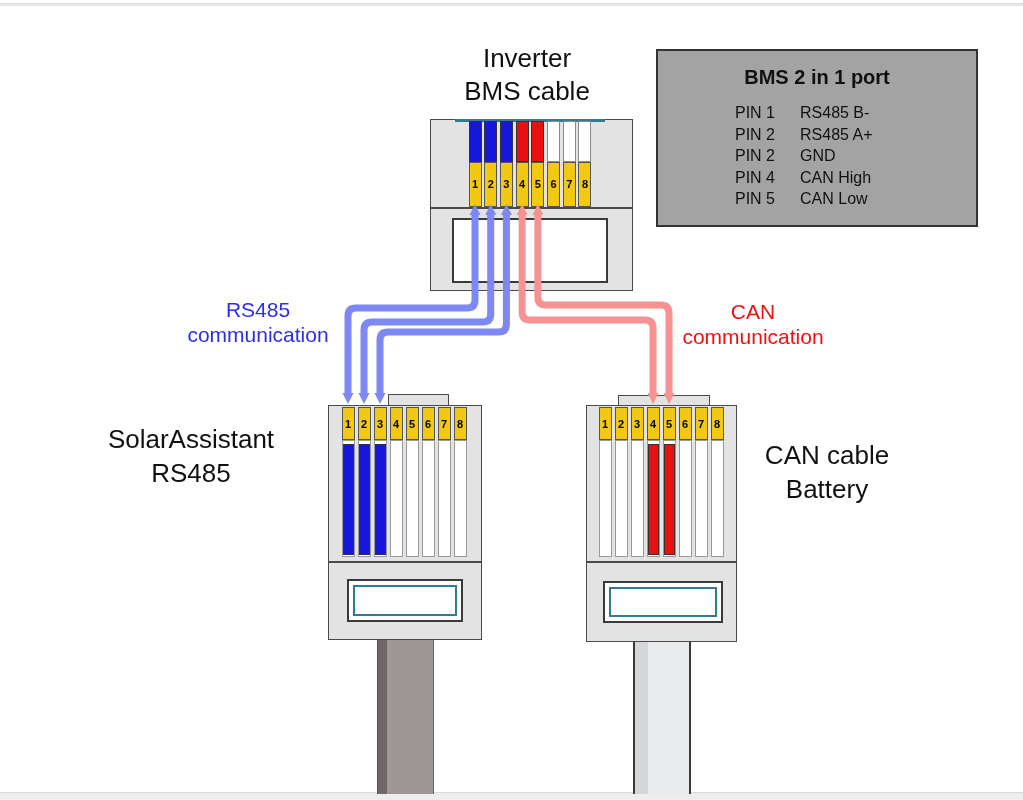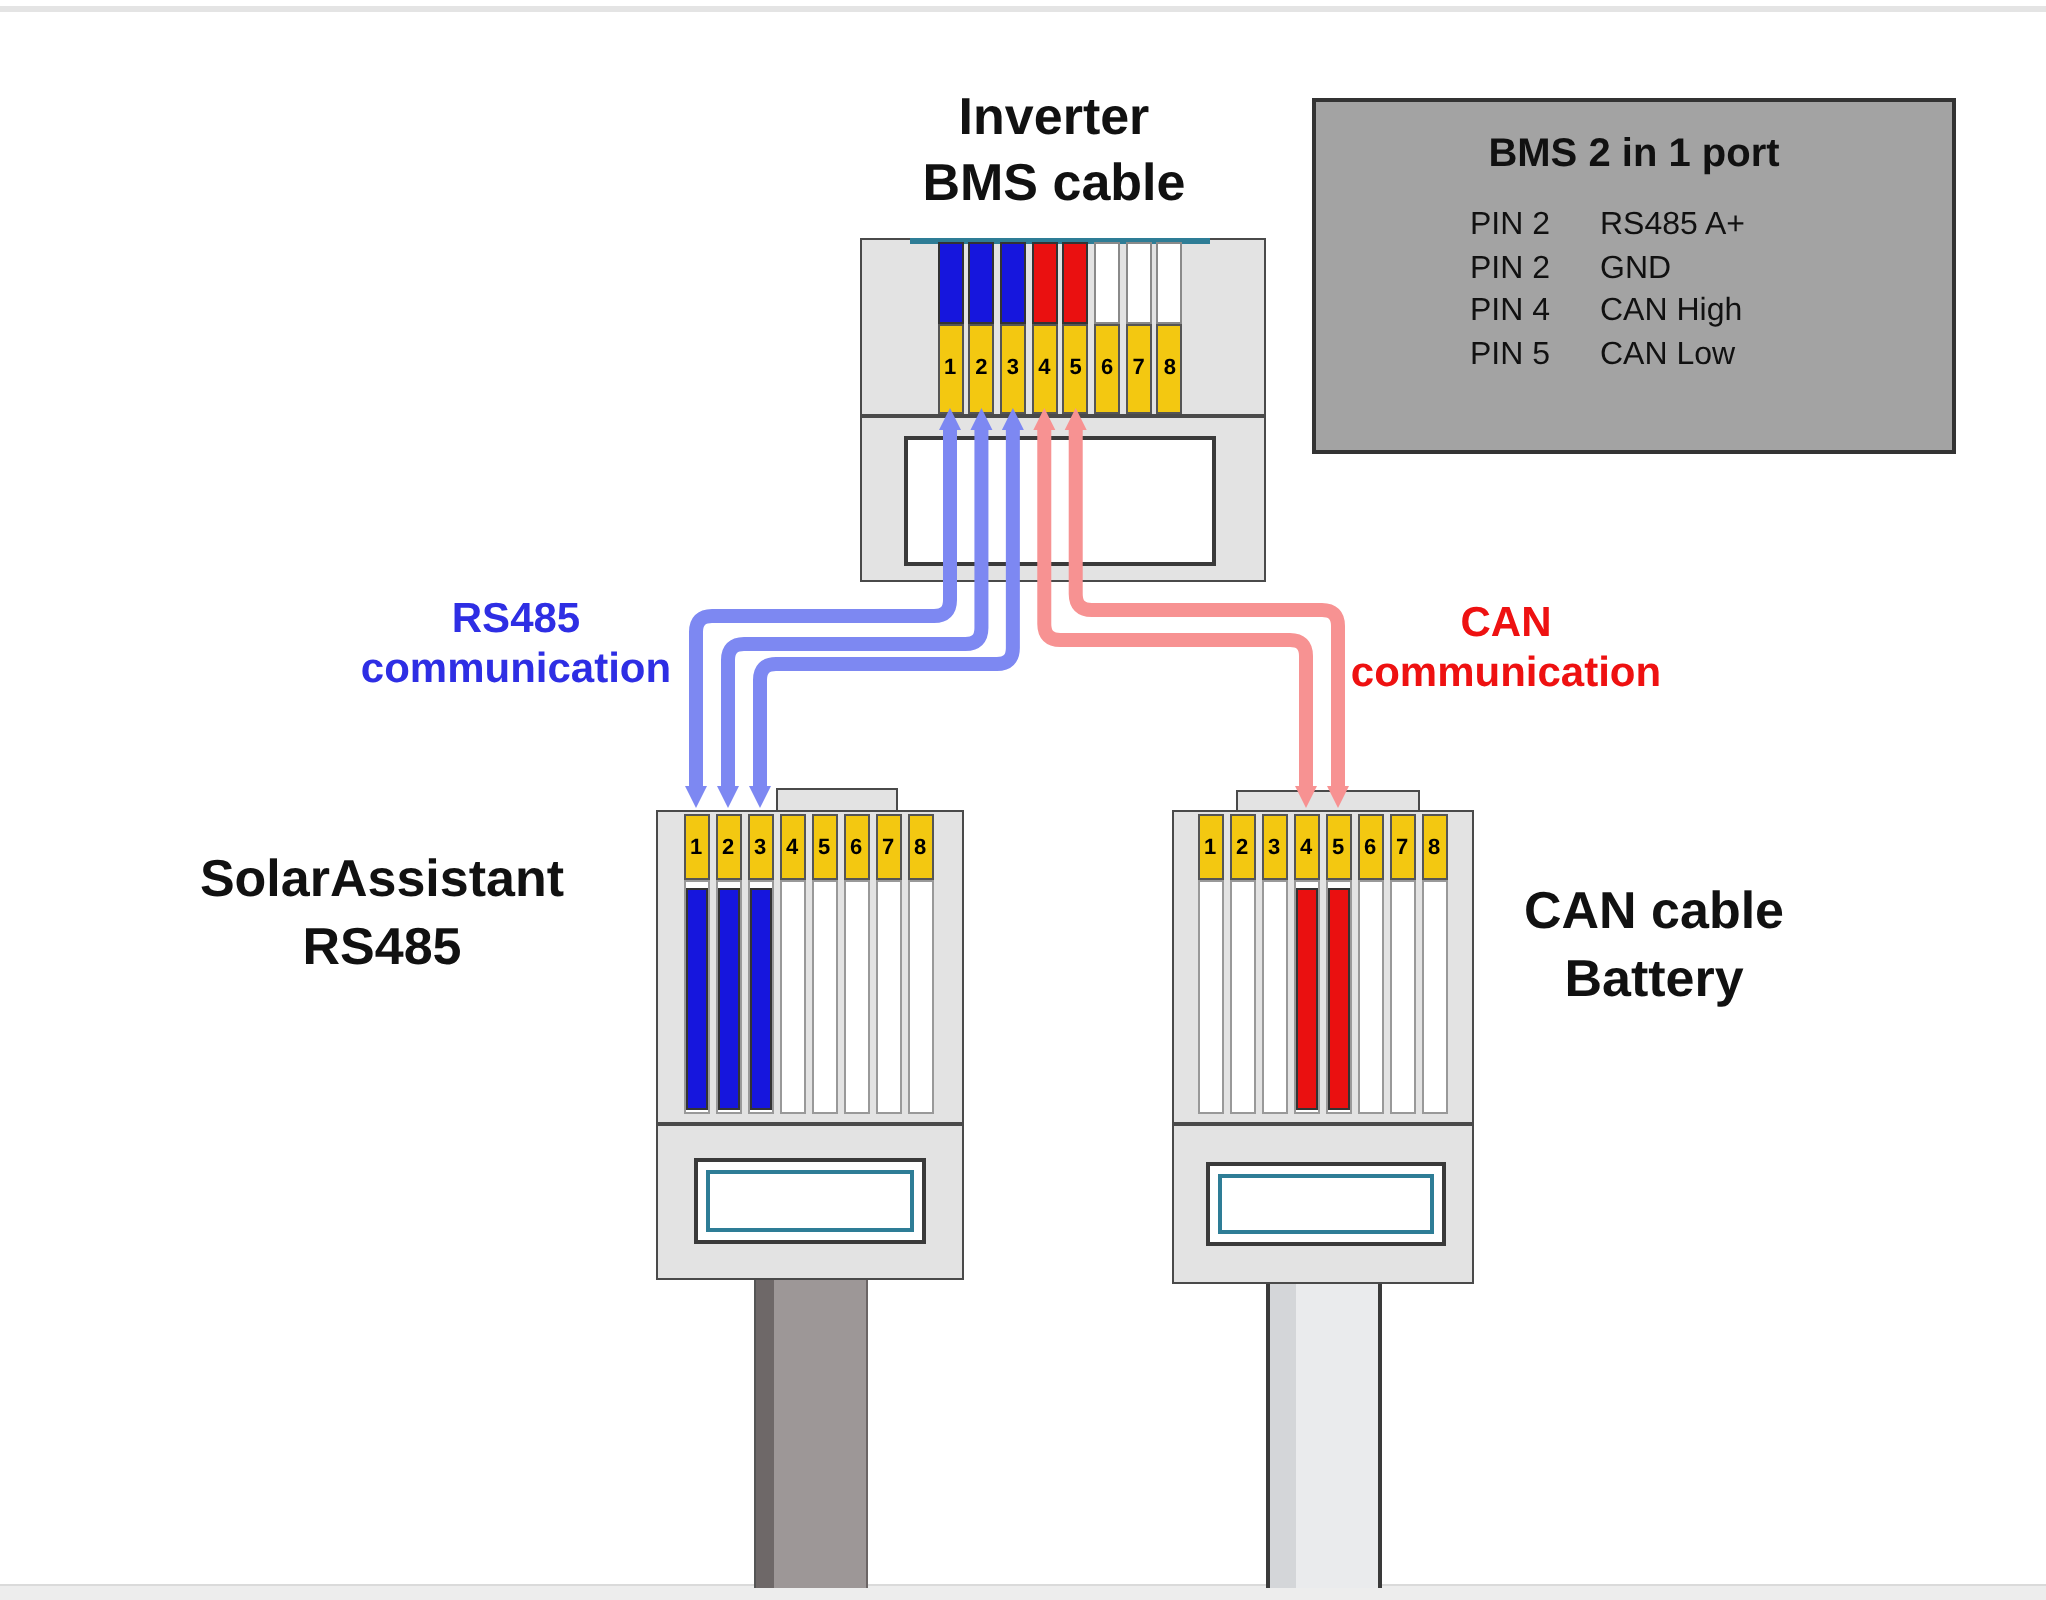--- a/index.html
+++ b/index.html
@@ -1,21 +1,21 @@
 <!DOCTYPE html>
 <html><head>
 <meta charset="utf-8">
 <style>
   html,body{margin:0;padding:0;background:#ffffff;}
   .canvas{
     position:relative;width:1023px;height:800px;background:#fff;
     overflow:hidden;font-family:"Liberation Sans",sans-serif;color:#111;
   }
   .frame-line{position:absolute;left:0;width:1023px;background:#e4e4e4;}
-  .lbl{position:absolute;text-align:center;font-weight:bold;color:#111;}
+  .lbl{position:absolute;text-align:center;font-weight:normal;color:#111;}
   .lbl-big{font-size:26px;line-height:33px;}
   .lbl-big3{font-size:26px;line-height:34px;}
   .lbl-wire{font-size:21px;line-height:25px;}
   .infobox{
     position:absolute;left:656px;top:49px;width:322px;height:178px;
     border:2px solid #333;box-sizing:border-box;
   }
   .infobox-title{margin-top:14px;text-align:center;font-size:20px;font-weight:bold;line-height:24px;}
   .infobox-rows{position:absolute;top:51px;left:0;right:0;}
   .irow{margin-left:77px;font-size:16px;line-height:21.6px;display:flex;}
@@ -45,20 +45,24 @@
   <div class="frame-line" style="top:792px;height:8px;background:#ededed;border-top:1px solid #dadada;"></div>
 
   <div class="lbl lbl-big" style="left:397px;top:42px;width:260px;">
     <div>Inverter</div>
     <div>BMS cable</div>
   </div>
 
   <div class="infobox" id="infobox" style="background: #a3a3a3;">
     <div class="infobox-title">BMS 2 in 1 port</div>
     <div class="infobox-rows">
+      <div class="irow">
+          <span class="ipin">PIN 1</span>
+          <span>RS485 B-</span>
+        </div>
       <div class="irow">
           <span class="ipin">PIN 2</span>
           <span>RS485 A+</span>
         </div>
       <div class="irow">
           <span class="ipin">PIN 2</span>
           <span>GND</span>
         </div>
       <div class="irow">
           <span class="ipin">PIN 4</span>

